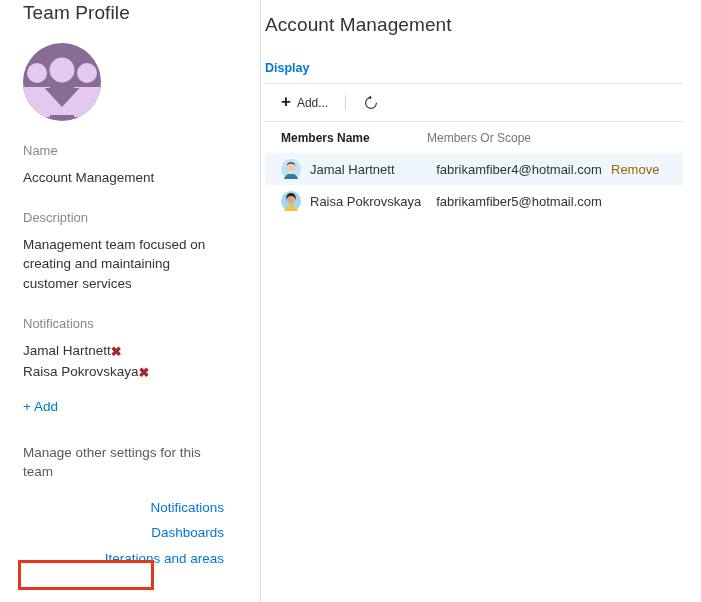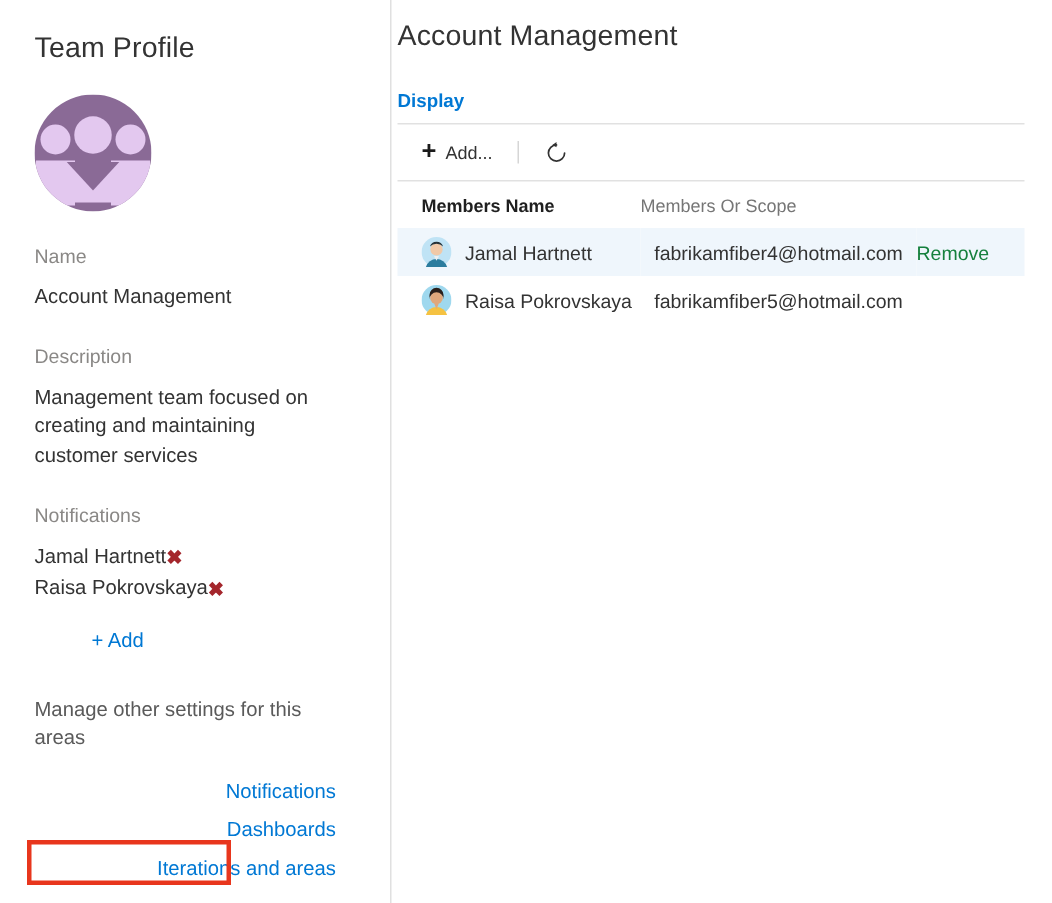--- a/index.html
+++ b/index.html
@@ -20,21 +20,21 @@
   .page {
     display: flex;
     width: 701px;
     height: 602px;
   }
 
   
   .left-panel {
     width: 260px;
     box-sizing: border-box;
-    padding: 22px 20px 0 23px;
+    padding: 2px 20px 0 23px;
     position: relative;
     background: #ffffff;
   }
   .panel-divider {
     position: absolute;
     left: 260px;
     top: 0;
     width: 1px;
     height: 602px;
     background: #e0e0e0;
@@ -93,21 +93,20 @@
     top: 1px;
   }
 
   .link-blue {
     color: #0078d4;
     font-size: 13.5px;
     text-decoration: none;
     display: inline-block;
     cursor: pointer;
     line-height: 1.5;
-    margin-left: 38px;
   }
   .add-link {
     margin-top: 14px;
     margin-bottom: 26px;
   }
 
   .manage-text {
     font-size: 13.5px;
     color: #5a5a5a;
     line-height: 1.45;
@@ -242,21 +241,21 @@
     align-items: center;
   }
   .user-avatar {
     width: 20px;
     height: 20px;
     margin-right: 9px;
     flex: 0 0 20px;
     display: block;
   }
   .remove-link {
-    color: #15803d;
+    color: #a16207;
     font-size: 13px;
     cursor: pointer;
     text-decoration: none;
   }
 </style>
 </head>
 <body>
 
 <div class="page">
 
@@ -295,21 +294,21 @@
 
     <div class="field-label">Notifications</div>
 
     <div>
       <div class="admin-row"><span class="admin-name">Jamal Hartnett</span><span class="remove-x">✖</span></div>
       <div class="admin-row"><span class="admin-name">Raisa Pokrovskaya</span><span class="remove-x">✖</span></div>
     </div>
 
     <a class="link-blue add-link">+ Add</a>
 
-    <div class="manage-text">Manage other settings for this areas</div>
+    <div class="manage-text">Manage other settings for this team</div>
 
     <div class="settings-links">
       <a class="link-blue">Notifications</a>
       <a class="link-blue">Dashboards</a>
       <a class="link-blue">Iterations and areas</a>
     </div>
 
     <div class="highlight-box"></div>
     <div class="panel-divider"></div>
   </div>

